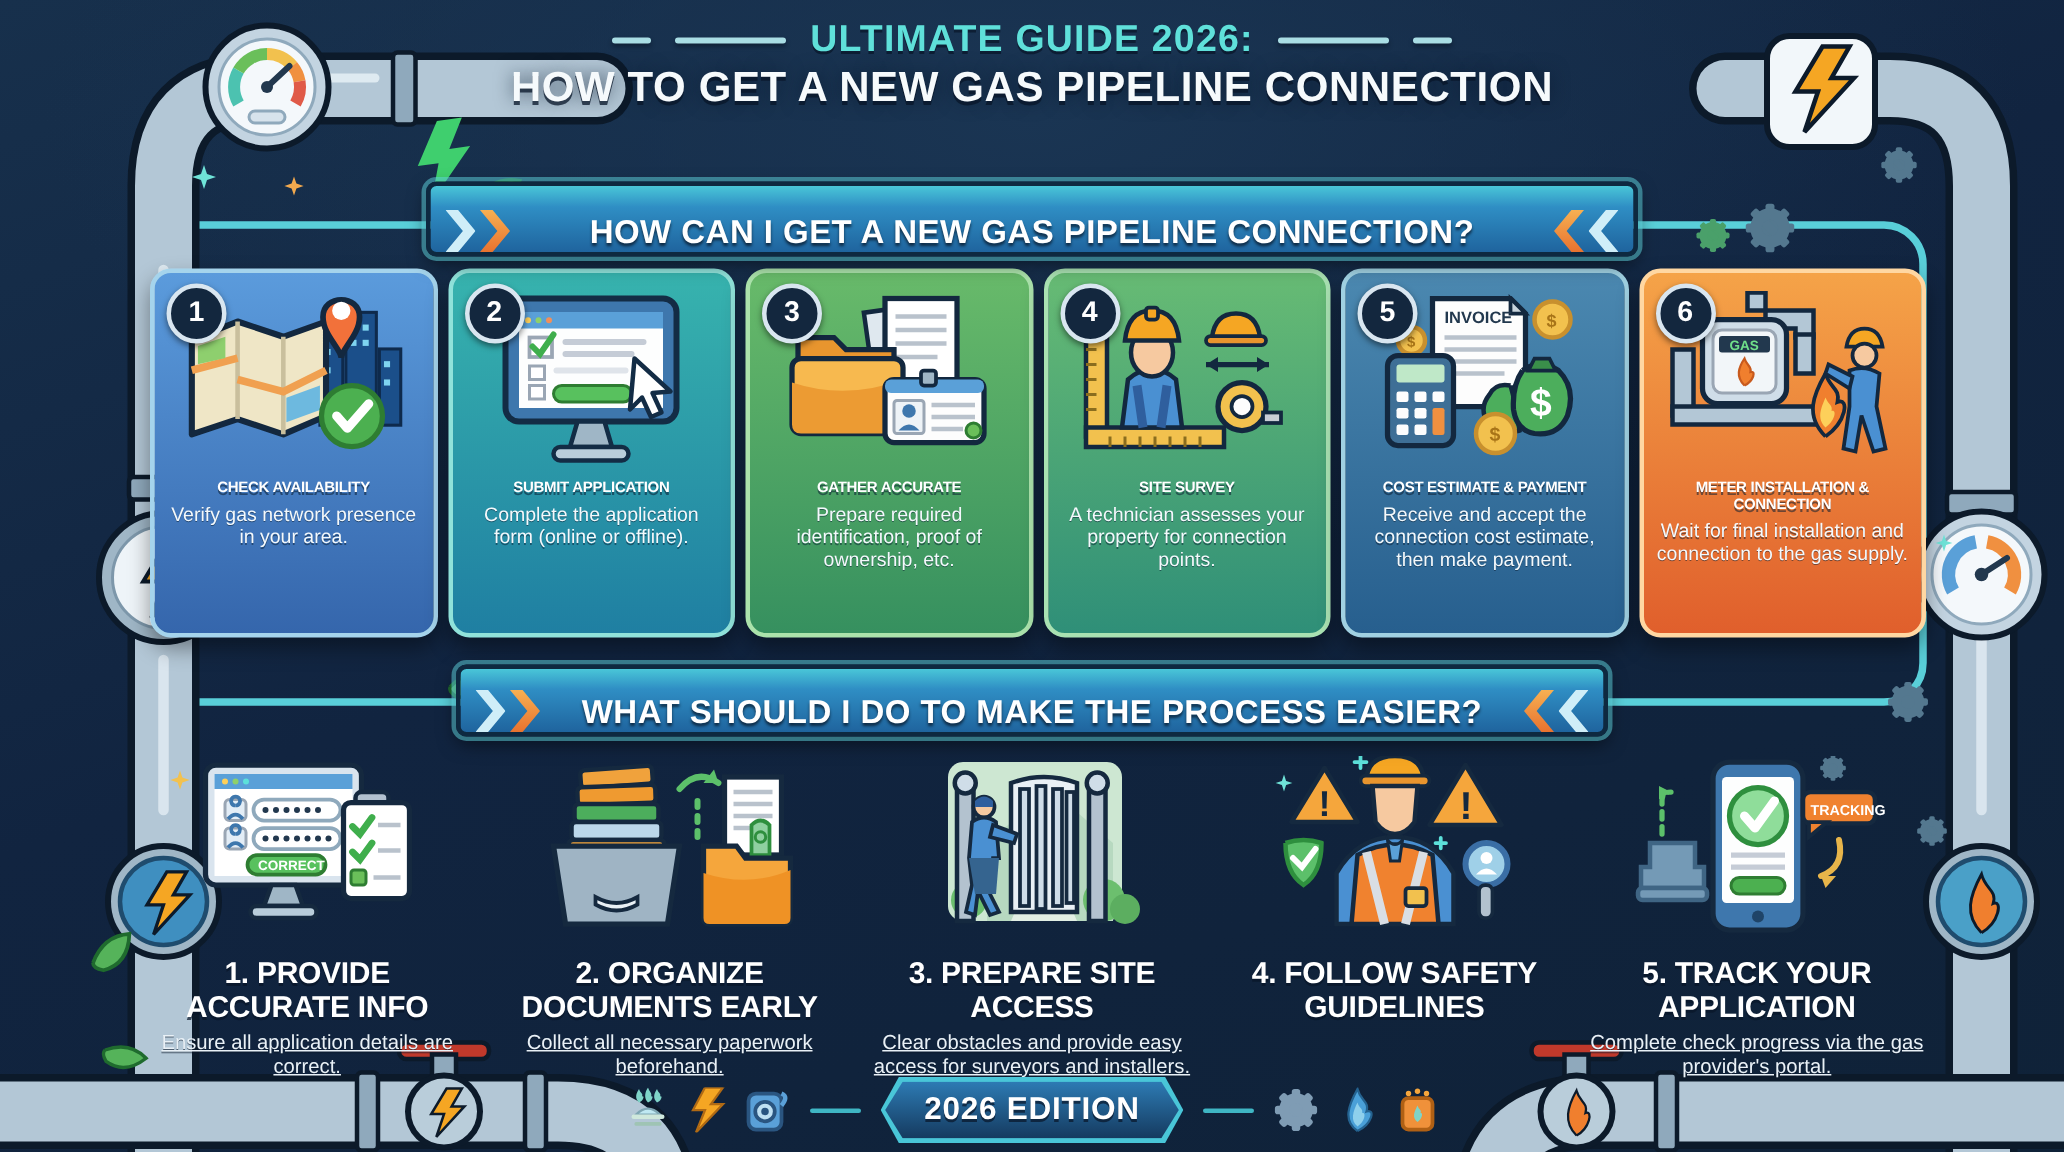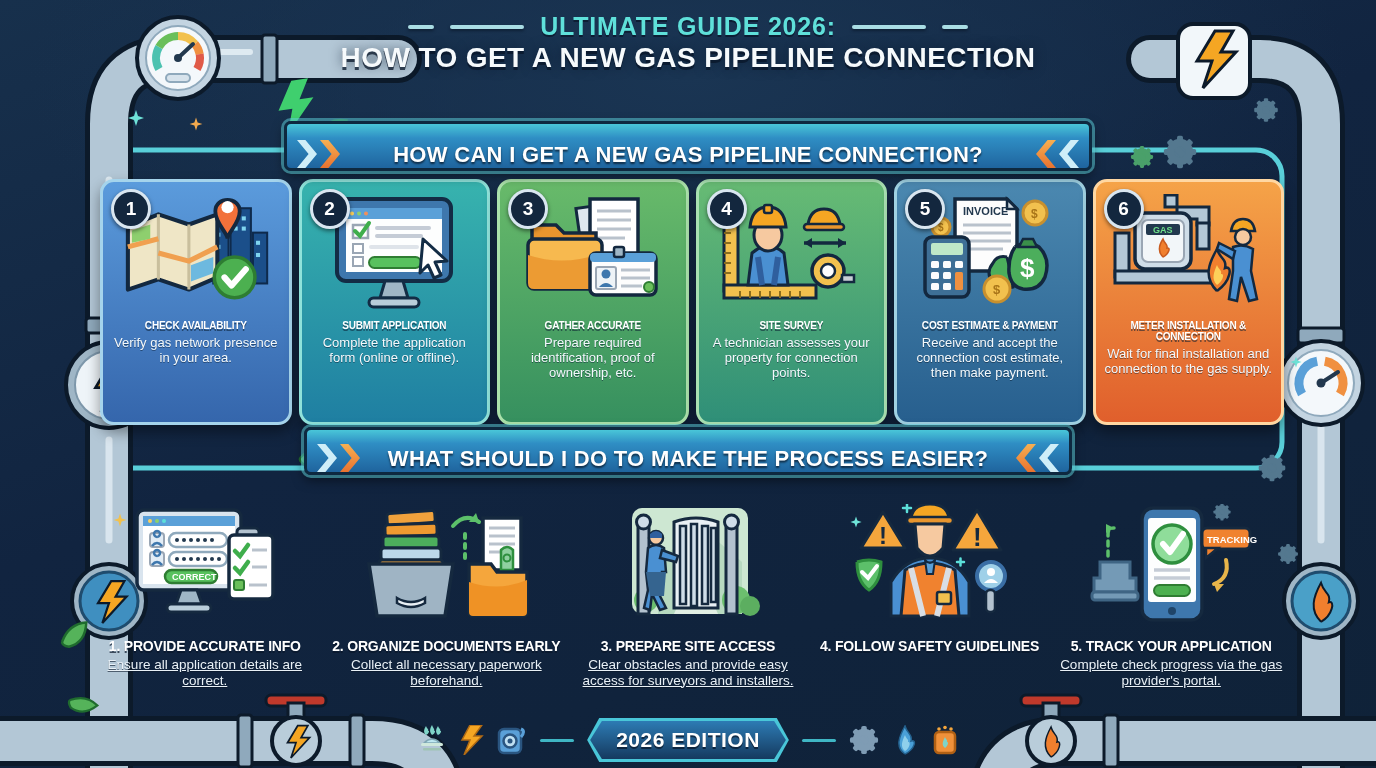--- a/index.html
+++ b/index.html
@@ -21,21 +21,21 @@
   .main-title{font-size:28px;font-weight:bold;color:#f6fafc;letter-spacing:.4px;margin-top:1px;
     text-shadow:0 3px 0 rgba(8,22,40,.75),0 0 12px rgba(8,22,40,.6);}
 
   
   .banner{position:absolute;left:50%;transform:translateX(-50%);z-index:6;
     display:flex;align-items:flex-end;padding:0 10px;
     background:linear-gradient(180deg,#49c6d8 0%,#2f8ec4 32%,#1f649e 100%);
     border:3px solid #0e2940;border-radius:7px;
     box-shadow:0 0 0 3px rgba(95,214,224,.5),0 5px 12px rgba(0,0,0,.5);}
   .banner1{top:121px;width:782px;height:44px;}
-  .banner2{top:427px;width:742px;height:42px;}
+  .banner2{top:443px;width:742px;height:42px;}
   .banner .txt{flex:1;text-align:center;font-size:22px;font-weight:bold;color:#fff;
     letter-spacing:.3px;text-shadow:0 2px 2px rgba(8,20,35,.75);}
   .chevgrp{display:flex;gap:3px;}
   .chevgrp.right{transform:scaleX(-1);}
   .chev{width:20px;height:28px;clip-path:polygon(0 0,42% 0,100% 50%,42% 100%,0 100%,58% 50%);}
   .chev.light{background:#cfeef8;}
   .chev.orange{background:linear-gradient(180deg,#f7b052,#e8722f);}
 
   
   .cards{position:absolute;top:179px;left:100px;width:1184px;z-index:5;
@@ -54,21 +54,21 @@
   .card .art{height:126px;display:flex;align-items:center;justify-content:center;margin-top:2px;}
   .card h3{margin:3px 2px 0;font-size:10px;font-weight:bold;line-height:1.08;letter-spacing:-.2px;
     text-shadow:0 2px 0 rgba(10,30,50,.55);}
   .card p{margin:4px 1px 0;font-size:13px;line-height:1.15;color:#f4f9fc;
     text-shadow:0 1px 0 rgba(10,30,50,.5);}
 
   
   .tips{position:absolute;top:502px;left:90px;width:1196px;z-index:5;
     display:grid;grid-template-columns:repeat(5,1fr);gap:12px;text-align:center;}
   .tip .art{height:128px;display:flex;align-items:flex-end;justify-content:center;}
-  .tip h4{margin:8px 0 0;font-size:14px;font-weight:bold;color:#fff;letter-spacing:-.2px;
+  .tip h4{margin:8px 16px 0;font-size:20px;font-weight:bold;color:#fff;letter-spacing:-.2px;
     text-shadow:0 2px 0 rgba(8,22,40,.7);}
   .tip p{margin:3px 0 0;font-size:13.5px;line-height:1.15;color:#e9f1f7;
     text-shadow:0 1px 0 rgba(8,22,40,.6);text-decoration:underline;}
 
   
   footer{position:absolute;left:0;right:0;bottom:6px;z-index:7;
     display:flex;align-items:center;justify-content:center;gap:13px;}
   .fline{height:3px;width:34px;background:#3fb6c4;border-radius:2px;}
   .badge-hex{clip-path:polygon(6% 0,94% 0,100% 50%,94% 100%,6% 100%,0 50%);
     background:#49c6d8;padding:3px 3px;}

